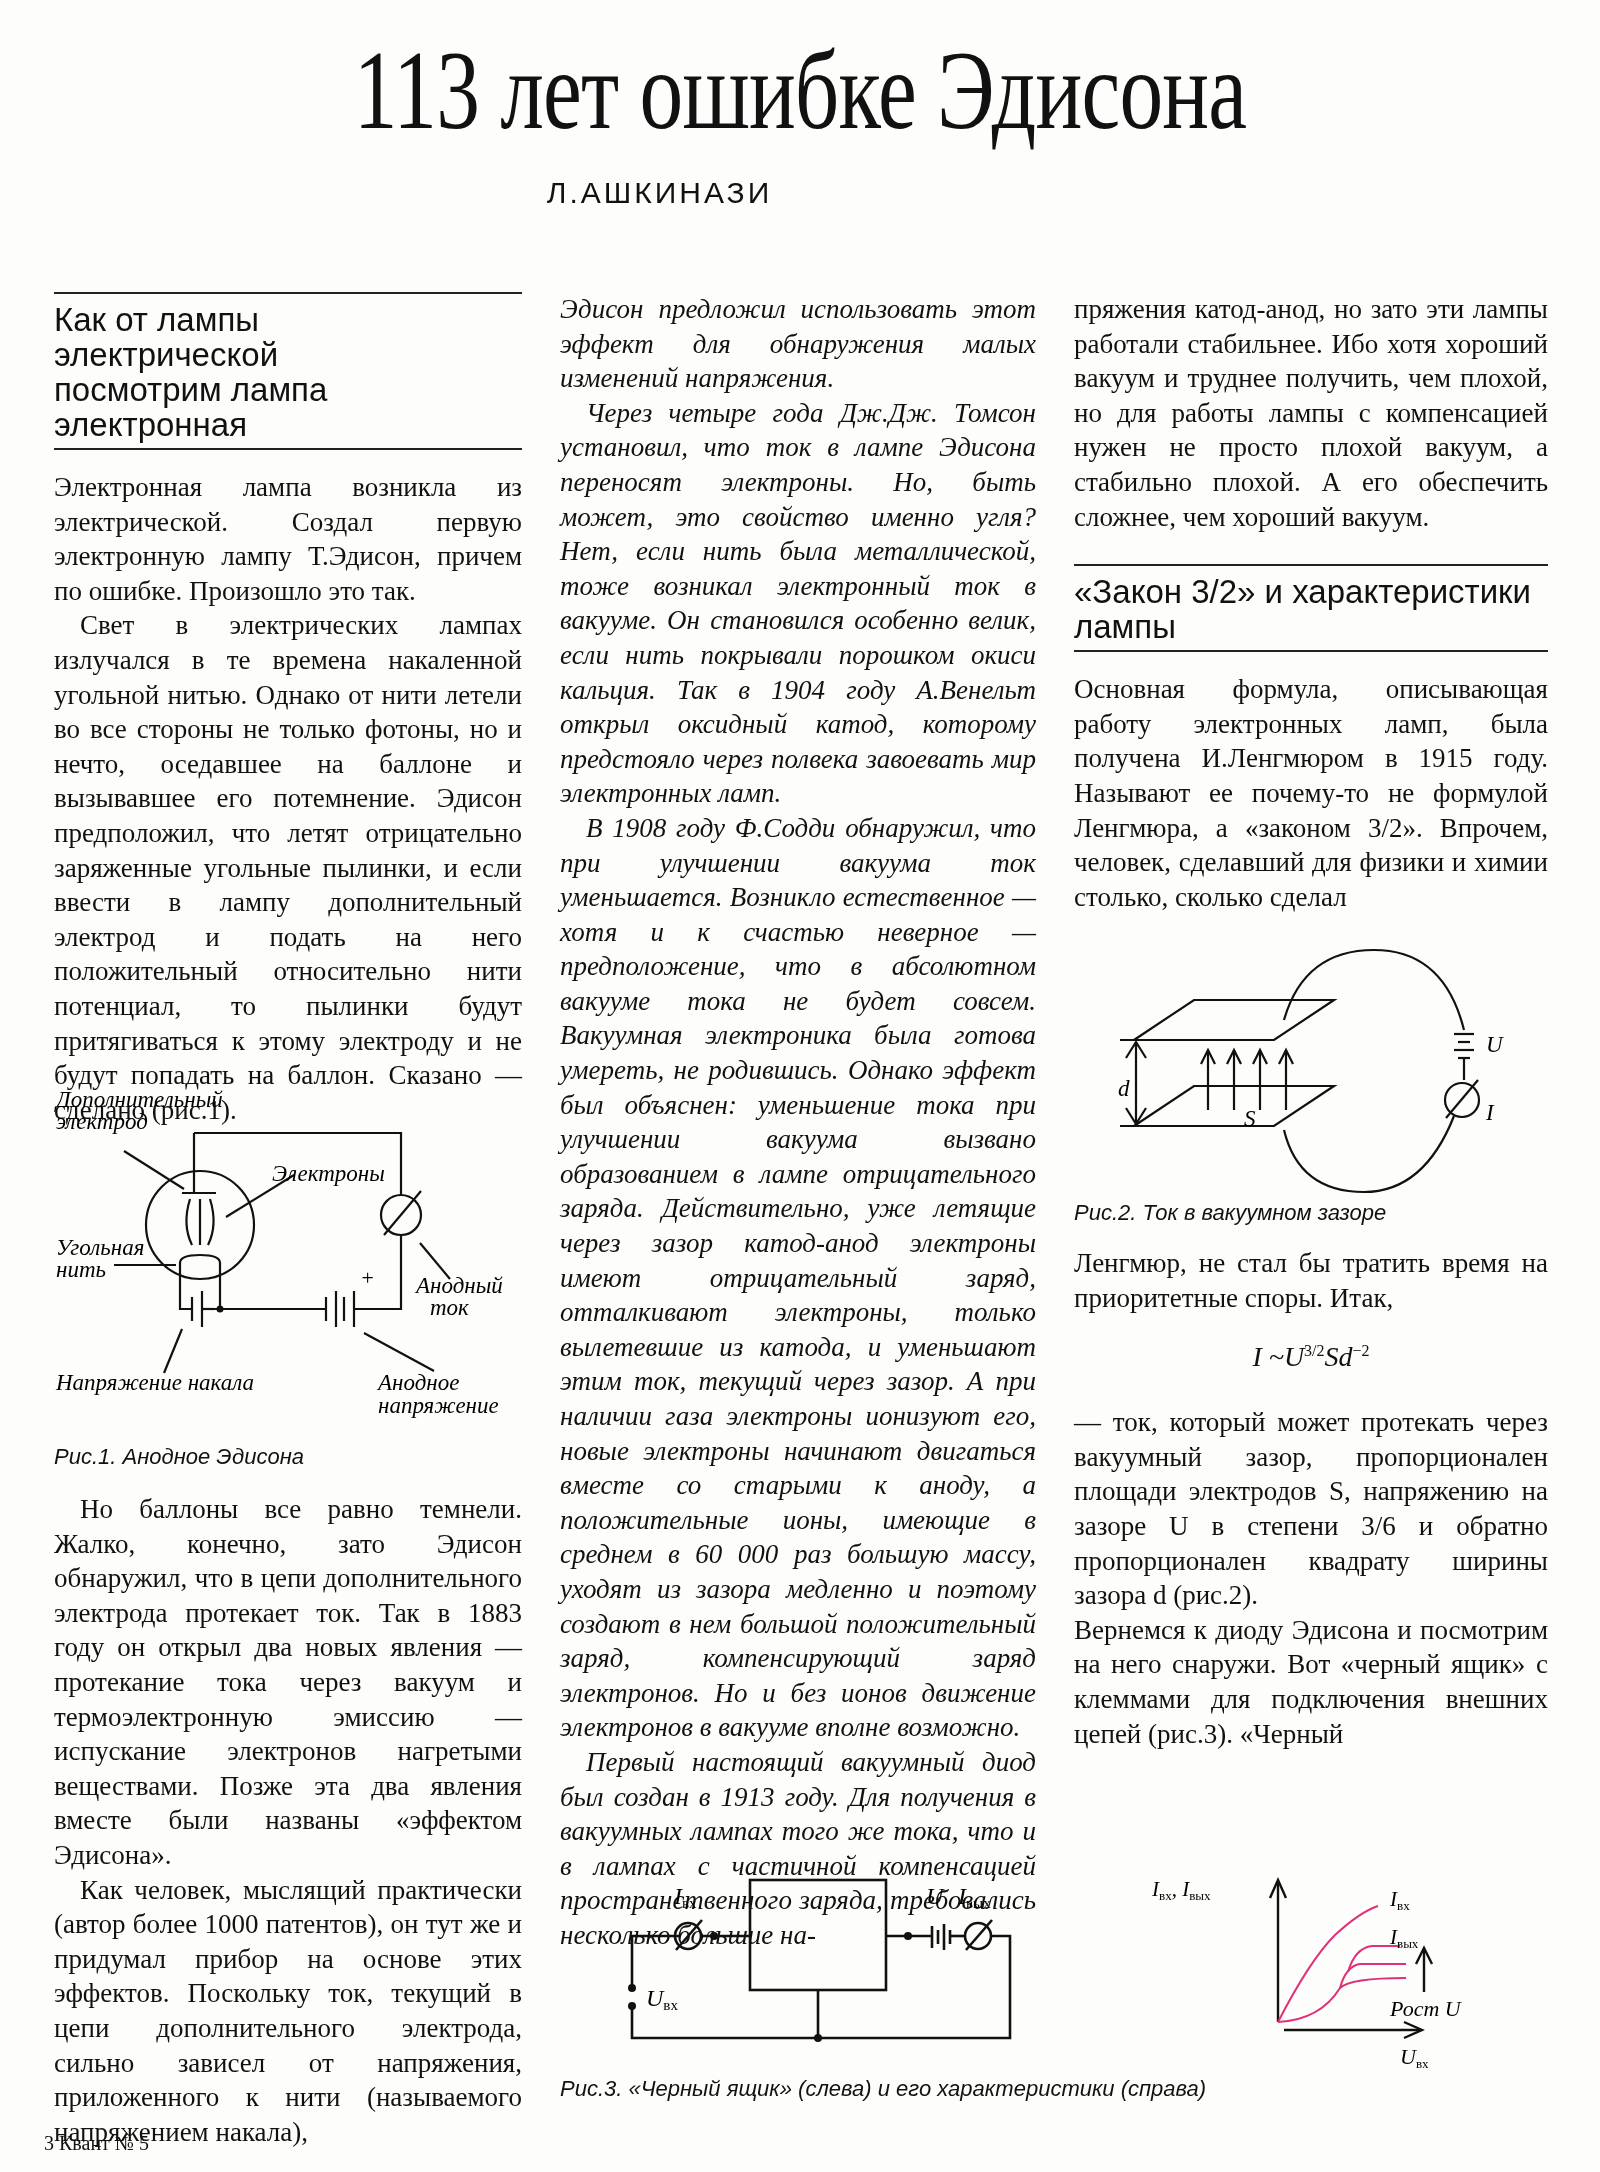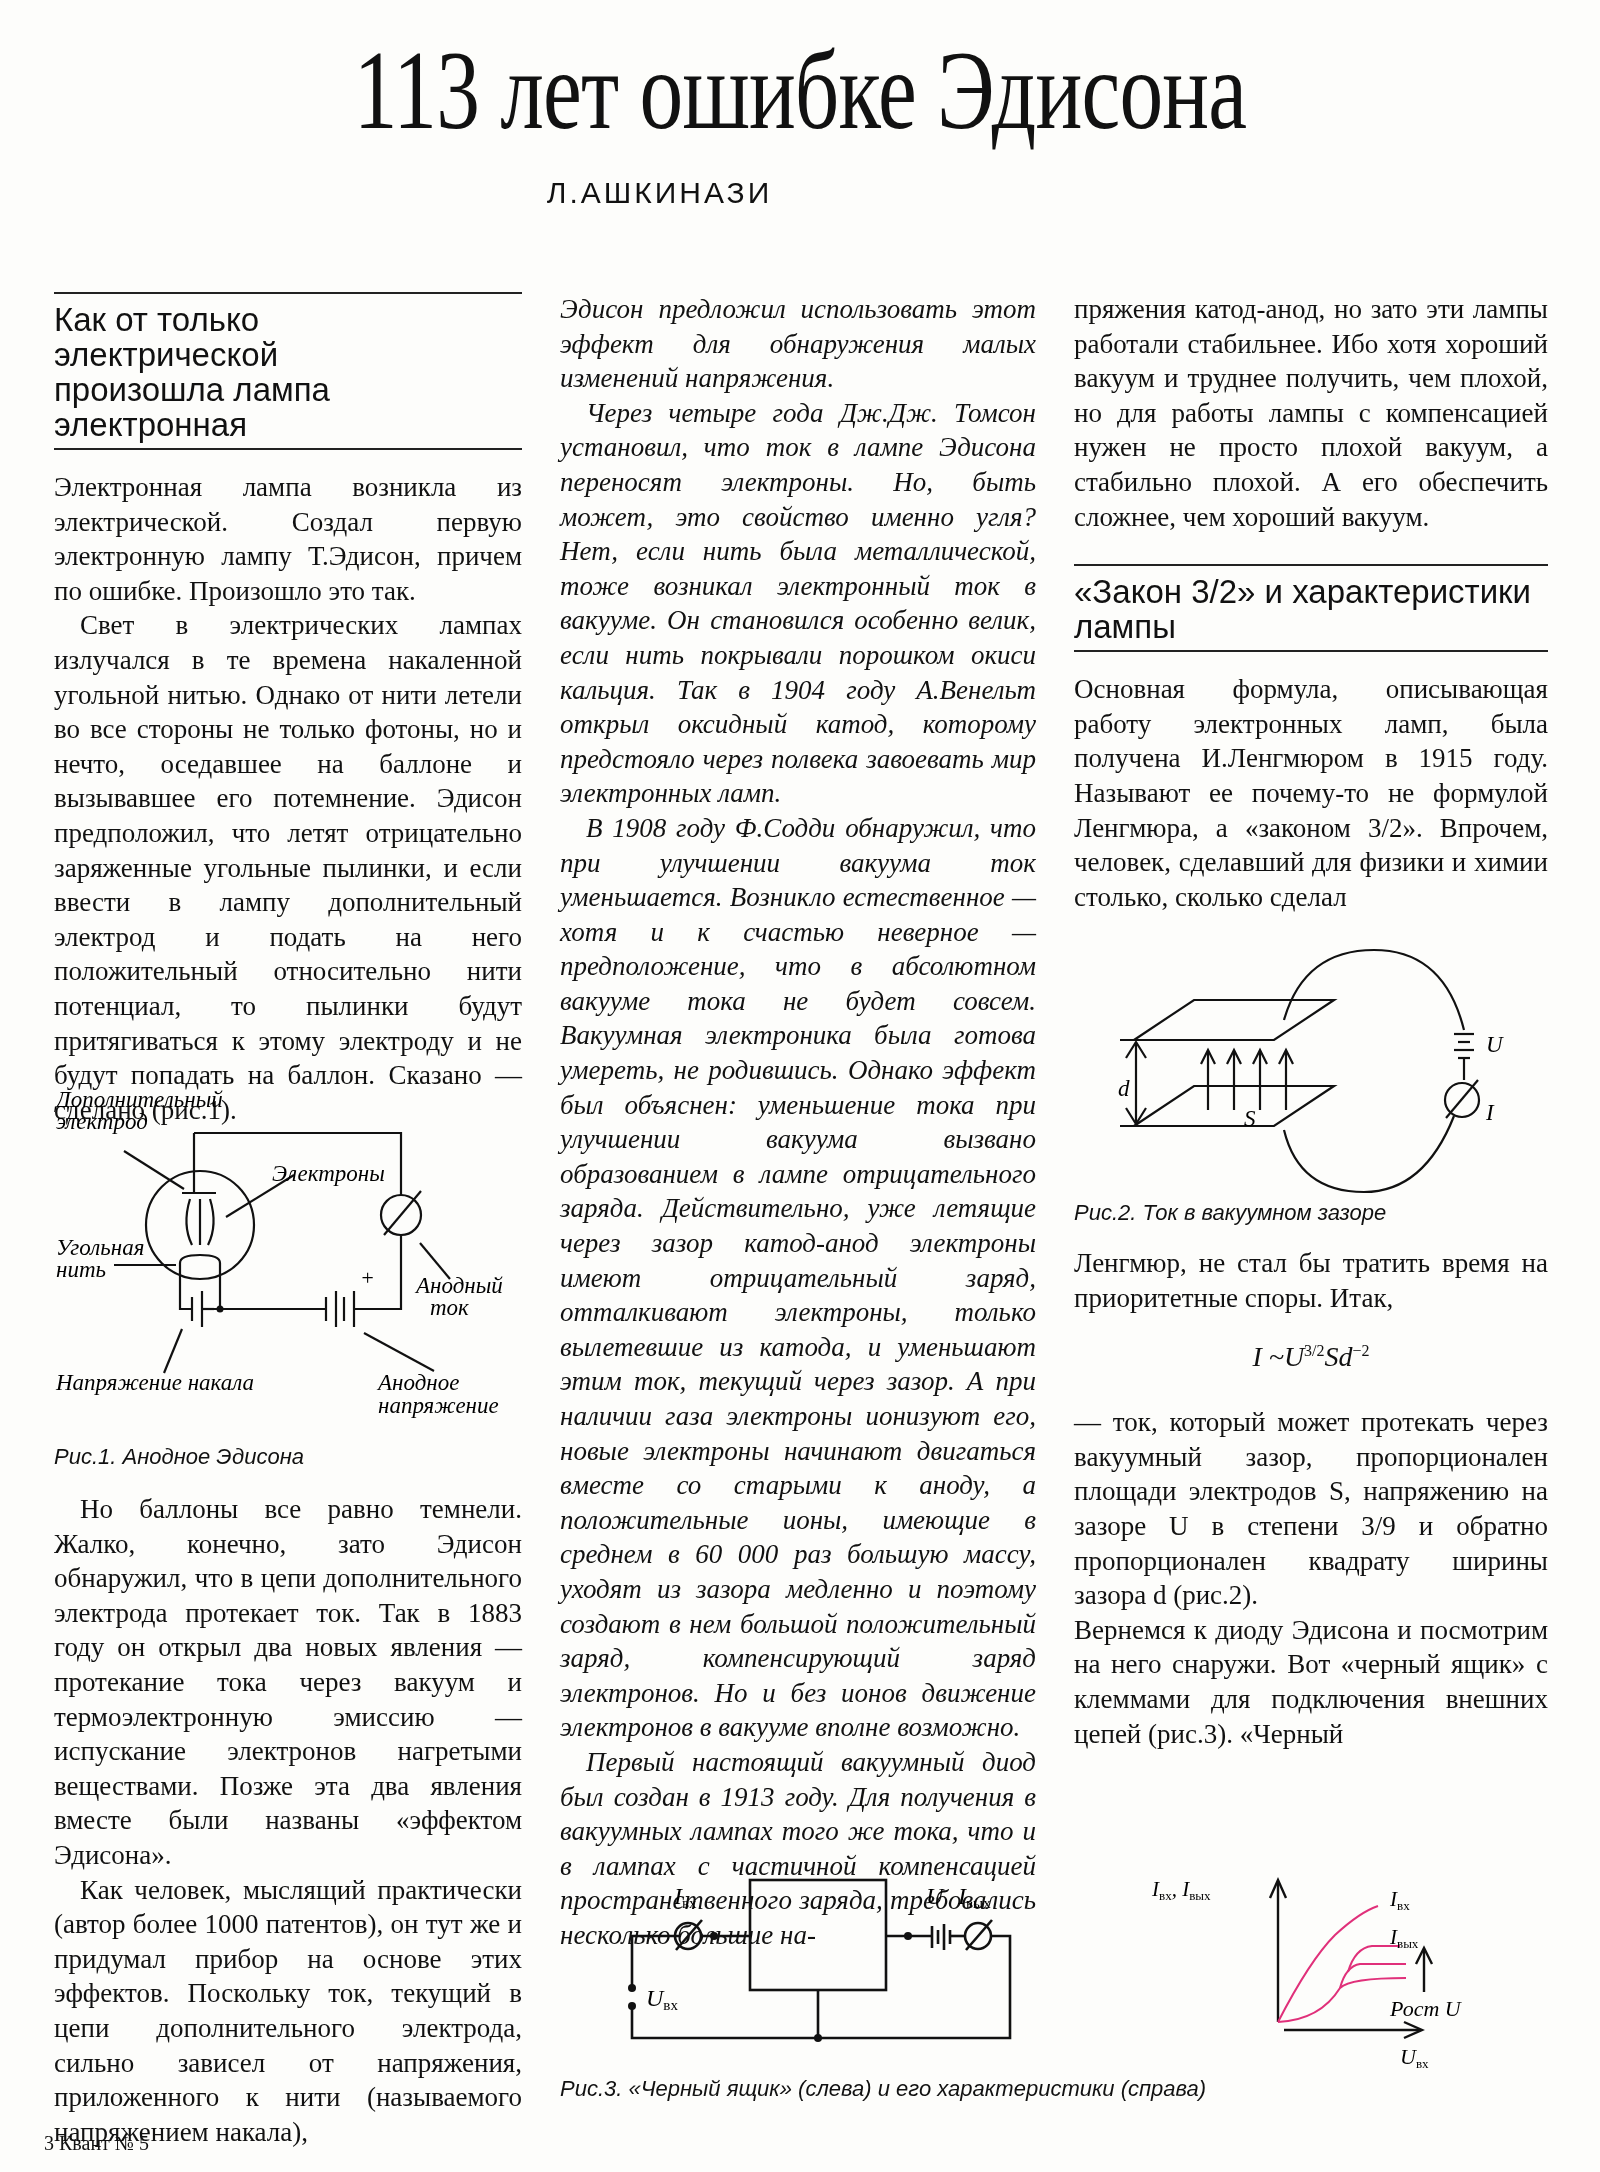--- a/index.html
+++ b/index.html
@@ -21,21 +21,21 @@
   svg { position:absolute; overflow:visible; }
   svg text { font-family:"Liberation Serif", serif; font-style:italic; }
 </style>
 </head>
 <body>
 
 <div class="title">113 лет ошибке Эдисона</div>
 <div class="author">Л.АШКИНАЗИ</div>
 
 <div class="col col1" style="top:292px;">
-  <div class="head" style="padding-right:140px;">Как от только электрической произошла лампа электронная</div>
+  <div class="head" style="padding-right:140px;">Как от лампы электрической посмотрим лампа электронная</div>
   <p>Электронная лампа возникла из электрической. Создал первую электронную лампу Т.Эдисон, причем по ошибке. Произошло это так.</p>
   <p class="ind">Свет в электрических лампах излучался в те времена накаленной угольной нитью. Однако от нити летели во все стороны не только фотоны, но и нечто, оседавшее на баллоне и вызывавшее его потемнение. Эдисон предположил, что летят отрицательно заряженные угольные пылинки, и если ввести в лампу дополнительный электрод и подать на него положительный относительно нити потенциал, то пылинки будут притягиваться к этому электроду и не будут попадать на баллон. Сказано — сделано (рис.1).</p>
 </div>
 
 <svg style="left:54px; top:1085px;" width="480" height="400" viewBox="0 0 480 400">
   <g stroke="#111" stroke-width="2.2" fill="none">
     <circle cx="146" cy="140" r="54"></circle>
     <line x1="128" y1="108" x2="162" y2="108"></line>
     <line x1="140" y1="108" x2="140" y2="48"></line>
     <polyline points="140,48 347,48 347,110"></polyline>
@@ -127,21 +127,21 @@
   <text class="lbl" x="44" y="166" font-size="26">d</text>
   <text class="lbl" x="170" y="196" font-size="26">S</text>
   <text class="lbl" x="412" y="122" font-size="26">U</text>
   <text class="lbl" x="412" y="190" font-size="26">I</text>
 </svg>
 <div class="cap" style="position:absolute; left:1074px; top:1200px;">Рис.2. Ток в вакуумном зазоре</div>
 
 <div class="col col3" style="top:1246px;">
   <p>Ленгмюр, не стал бы тратить время на приоритетные споры. Итак,</p>
   <div class="formula"><span>I ~U</span><sup>3/2</sup><span>Sd</span><sup>−2</sup></div>
-  <p>— ток, который может протекать через вакуумный зазор, пропорционален площади электродов S, напряжению на зазоре U в степени 3/9 и обратно пропорционален квадрату ширины зазора d (рис.2).</p>
+  <p>— ток, который может протекать через вакуумный зазор, пропорционален площади электродов S, напряжению на зазоре U в степени 3/6 и обратно пропорционален квадрату ширины зазора d (рис.2).</p>
   <p>Вернемся к диоду Эдисона и посмотрим на него снаружи. Вот «черный ящик» с клеммами для подключения внешних цепей (рис.3). «Черный</p>
 </div>
 
 <svg style="left:590px; top:1870px;" width="480" height="200" viewBox="0 0 480 200">
   <g stroke="#111" stroke-width="2.6" fill="none">
     <rect x="160" y="10" width="136" height="110"></rect>
     <polyline points="42,118 42,66 90,66"></polyline>
     <circle cx="98" cy="66" r="13"></circle>
     <line x1="86" y1="80" x2="112" y2="50"></line>
     <line x1="111" y1="66" x2="160" y2="66"></line>

